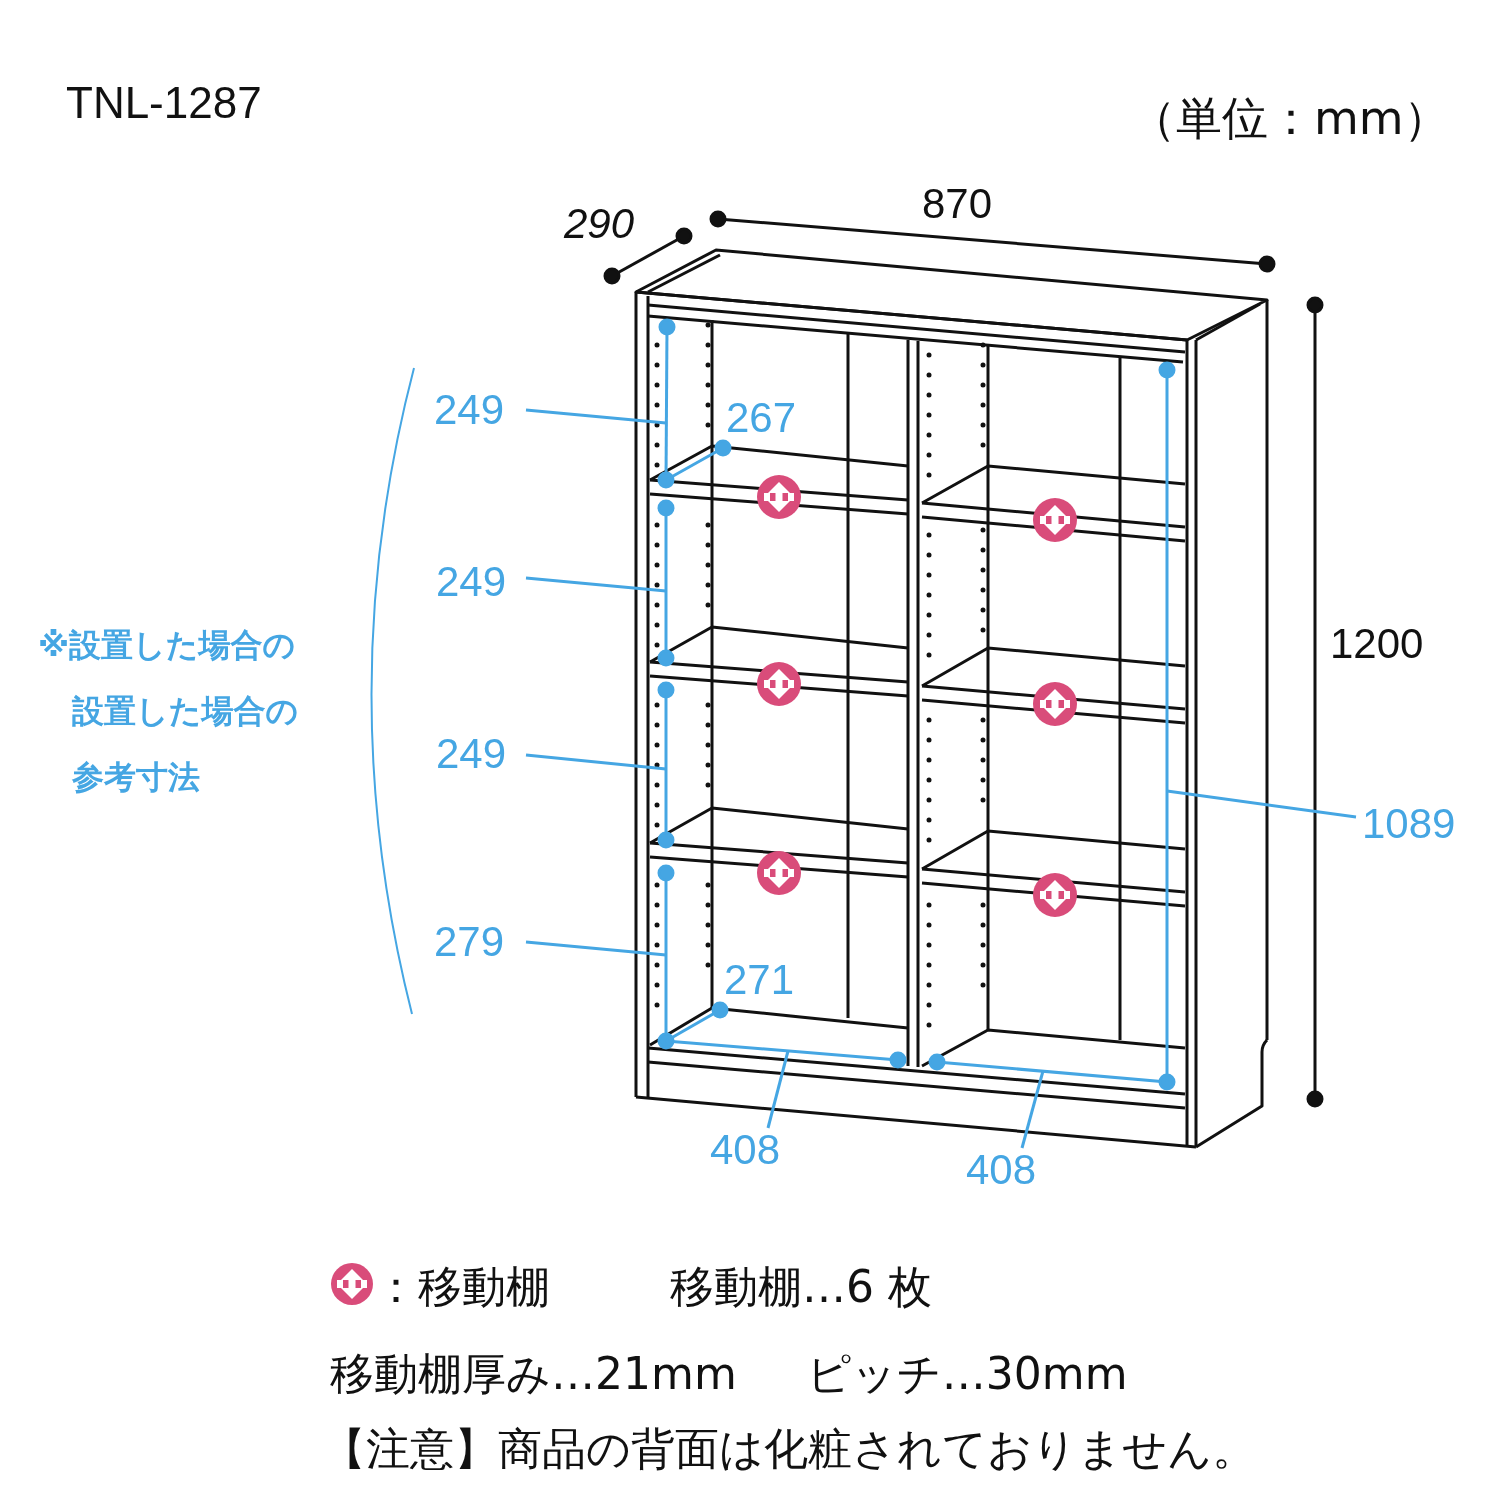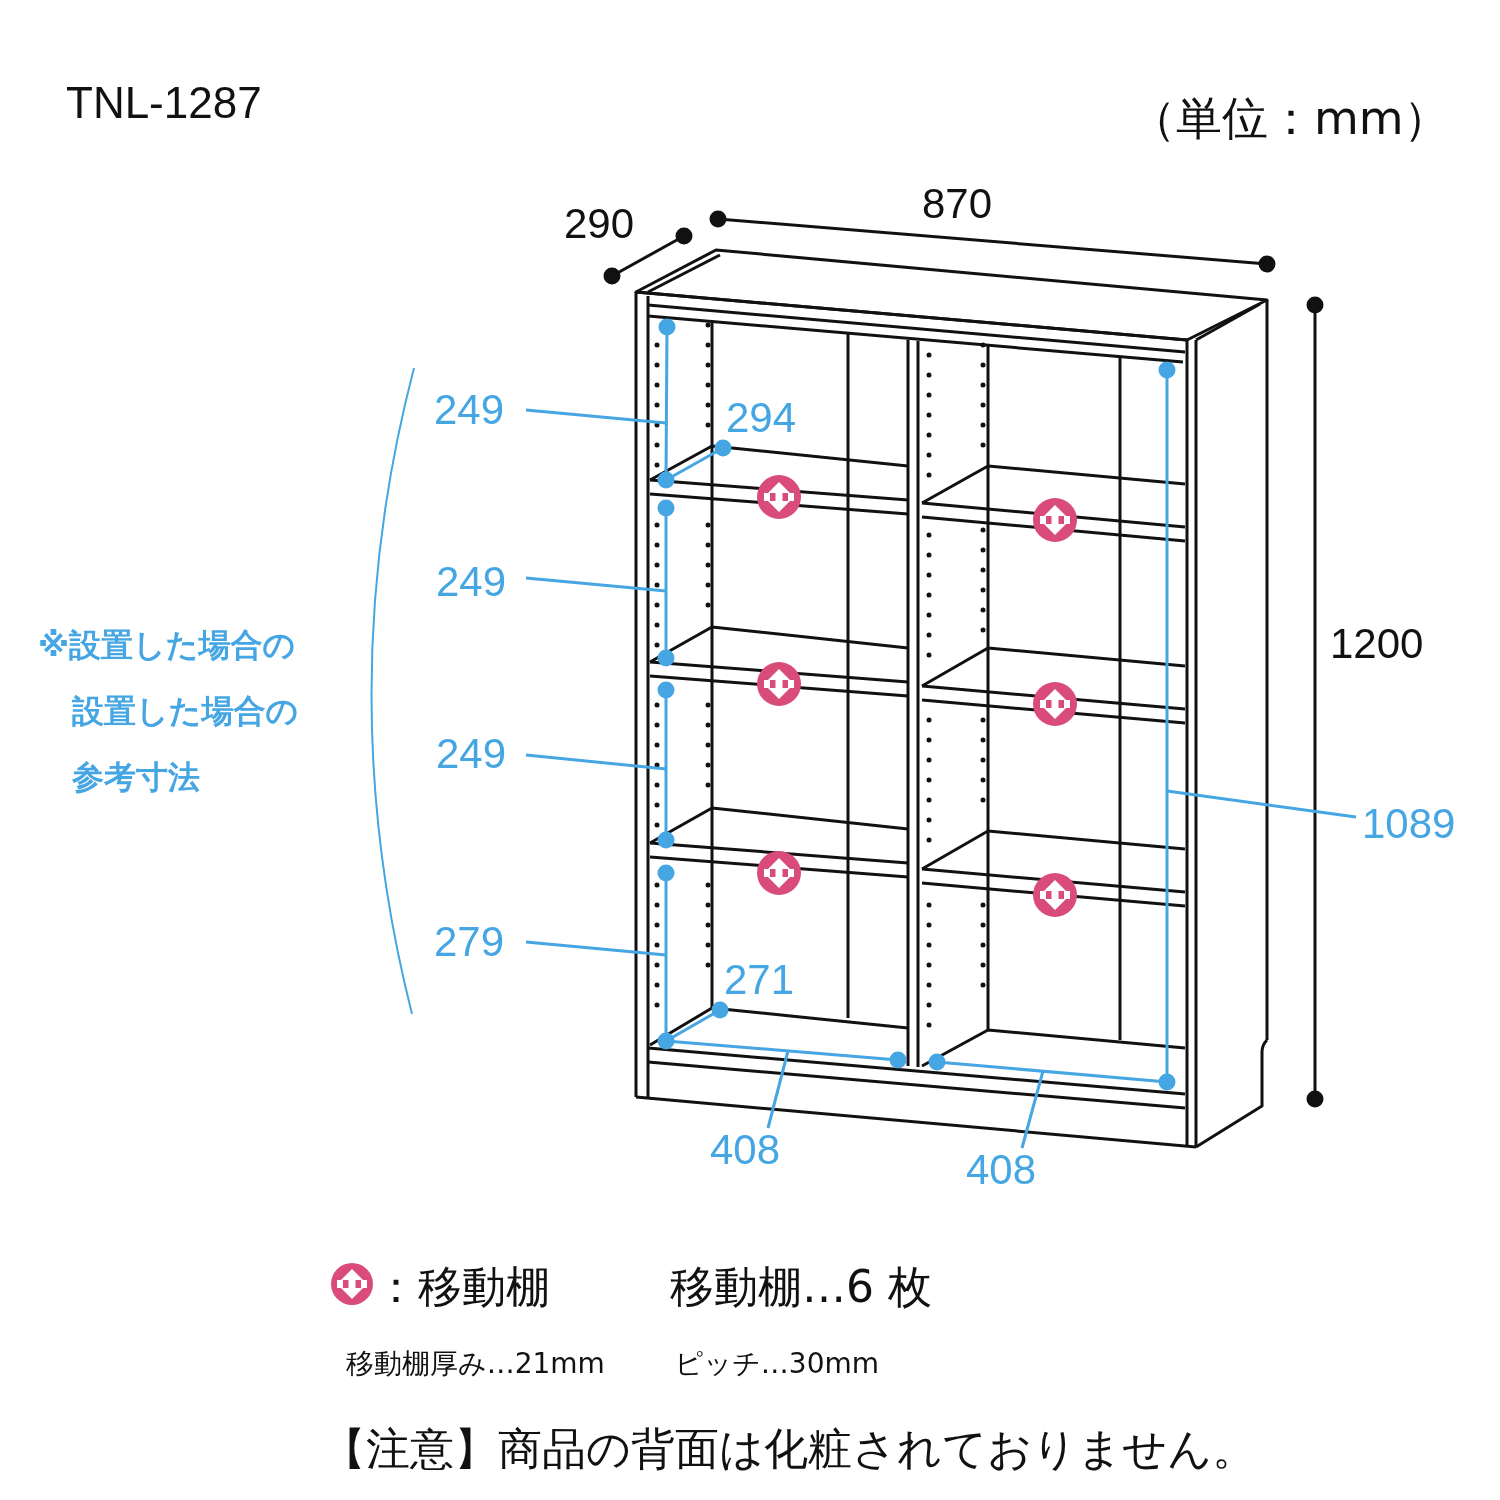--- a/index.html
+++ b/index.html
@@ -7,21 +7,21 @@
          font-family:"DejaVu Sans", "Liberation Sans", sans-serif; color:#111; }
   .abs { position:absolute; white-space:nowrap; }
   .model { left:66px; top:78px; font-size:44px; font-family:"Liberation Sans", sans-serif; color:#111; letter-spacing:0px; }
   .unit { left:1130px; top:88px; font-size:46px; color:#111; }
   .dim-black { font-family:"Liberation Sans", sans-serif; font-size:42px; color:#111; }
   .dim-blue { font-family:"Liberation Sans", sans-serif; font-size:42px; color:#45a6e3; }
   .note { left:38px; top:612px; font-size:32px; font-weight:bold; color:#45a6e3; line-height:66px; }
   .note div:nth-child(2), .note div:nth-child(3) { padding-left:34px; }
   svg.drawing { position:absolute; left:0; top:0; }
   .legend { left:330px; top:1258px; font-size:44px; color:#111; }
-  .spec1 { left:330px; top:1345px; font-size:28px; color:#111;margin-left:16px; }
+  .spec1 { left:330px; top:1345px; font-size:44px; color:#111; }
   .caution { left:322px; top:1420px; font-size:44px; color:#111; }
   .legend-icon { display:inline-block; width:44px; height:44px; vertical-align:-4px; }
   .gap { display:inline-block; width:120px; }
   .gap2 { display:inline-block; width:70px; }
 </style>
 </head>
 <body>
 
 <div class="abs model">TNL-1287</div>
 <div class="abs unit">（単位：mm）</div>
@@ -269,26 +269,26 @@
     </g>
   </defs>
   <use href="#mv" x="779" y="497"></use>
   <use href="#mv" x="779" y="684"></use>
   <use href="#mv" x="779" y="873"></use>
   <use href="#mv" x="1055" y="520"></use>
   <use href="#mv" x="1055" y="704"></use>
   <use href="#mv" x="1055" y="895"></use>
 </svg>
 
-<div class="abs dim-black" style="left:564px;top:200px;">290</div>
+<div class="abs dim-black" style="left:564px;top:200px;font-style:italic;">290</div>
 <div class="abs dim-black" style="left:922px;top:180px;">870</div>
 <div class="abs dim-black" style="left:1330px;top:620px;">1200</div>
 
 <div class="abs dim-blue" style="left:434px;top:386px;">249</div>
-<div class="abs dim-blue" style="left:726px;top:394px;">294</div>
+<div class="abs dim-blue" style="left:726px;top:394px;">267</div>
 <div class="abs dim-blue" style="left:436px;top:558px;">249</div>
 <div class="abs dim-blue" style="left:436px;top:730px;">249</div>
 <div class="abs dim-blue" style="left:434px;top:918px;">279</div>
 <div class="abs dim-blue" style="left:724px;top:956px;">271</div>
 <div class="abs dim-blue" style="left:1362px;top:800px;">1089</div>
 <div class="abs dim-blue" style="left:710px;top:1126px;">408</div>
 <div class="abs dim-blue" style="left:966px;top:1146px;">408</div>
 
 <div class="abs note">
   <div>※設置した場合の</div>

